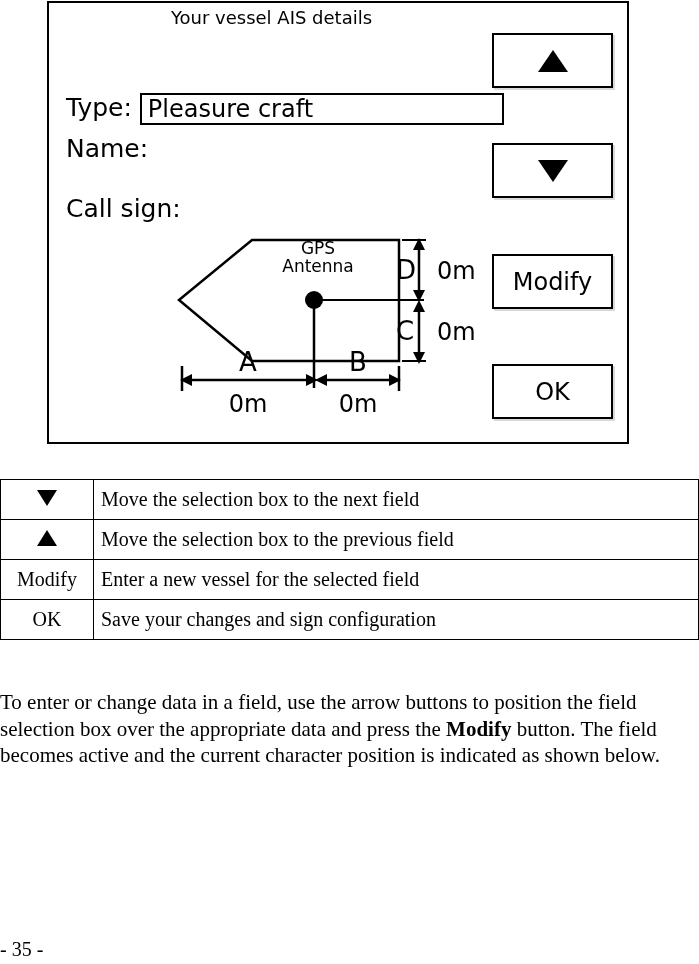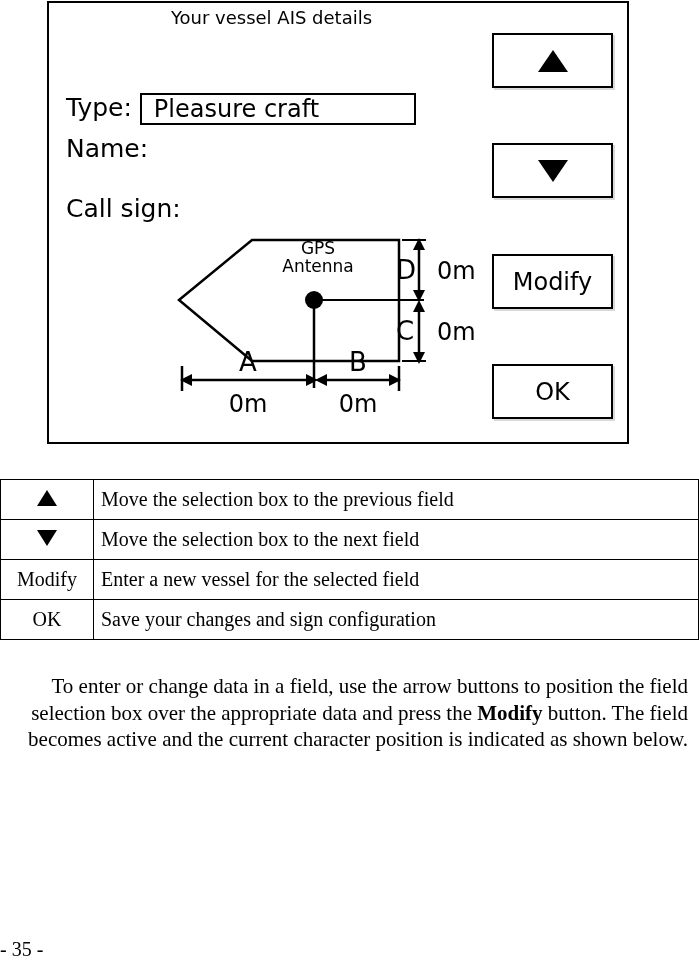--- a/index.html
+++ b/index.html
@@ -38,27 +38,27 @@
   #type-row  { left: 17px; top: 90px; }
   #name-row  { left: 17px; top: 131px; }
   #call-row  { left: 17px; top: 191px; }
 
   #mmsi-value { margin-left: 9px; letter-spacing: 6px; }
 
   #type-value-box {
     display: inline-block;
     vertical-align: top;
     margin-left: 8px;
-    width: 276px;
+    width: 364px;
     height: 32px;
     border: 2px solid #000;
     background: #fff;
     line-height: 28px;
     font-size: 24px;
-    padding-left: 12px;
+    padding-left: 6px;
     overflow: hidden;
   }
 
   
   #vessel-diagram {
     position: absolute;
     left: 75px; top: 225px;
     width: 400px; height: 205px;
   }
 
@@ -107,26 +107,26 @@
     padding: 0;
   }
   #key-table td.desccell { text-align: left; padding-left: 7px; }
   .tri-t { display: inline-block; }
   .tri-t-up   { width: 0; height: 0; border-left: 10px solid transparent; border-right: 10px solid transparent; border-bottom: 16px solid #000; }
   .tri-t-down { width: 0; height: 0; border-left: 10px solid transparent; border-right: 10px solid transparent; border-top: 16px solid #000; }
 
   
   #body-paragraph {
     position: absolute;
-    left: 0px; top: 652px;
+    left: 0px; top: 668px;
     width: 688px;
     font-family: "Liberation Serif", serif;
     font-size: 21px;
     line-height: 26.5px;
-    text-align: right;
+    text-align: left;
   }
   #body-paragraph b { font-weight: bold; }
 
   
   #page-footer {
     position: absolute;
     left: 0; top: 938px;
     width: 699px;
     font-family: "Liberation Serif", serif;
     font-size: 20px;
@@ -208,31 +208,31 @@
     </div>
     <div class="softkey" id="btn-ok">
       <span>OK</span>
     </div>
   </div>
 
   <table id="key-table">
     <tbody>
         <tr>
       <td class="keycell">
+        <span class="tri-t tri-t-down"></span>
+      </td>
+      <td class="desccell">Move the selection box to the next field</td>
+    </tr>
+    <tr>
+      <td class="keycell">
         <span class="tri-t tri-t-up"></span>
       </td>
       <td class="desccell">Move the selection box to the previous field</td>
     </tr>
     <tr>
-      <td class="keycell">
-        <span class="tri-t tri-t-down"></span>
-      </td>
-      <td class="desccell">Move the selection box to the next field</td>
-    </tr>
-    <tr>
       <td class="keycell">Modify</td>
       <td class="desccell">Enter a new vessel for the selected field</td>
     </tr>
     <tr>
       <td class="keycell">OK</td>
       <td class="desccell">Save your changes and sign configuration</td>
     </tr>
   </tbody>
     </table>
 

